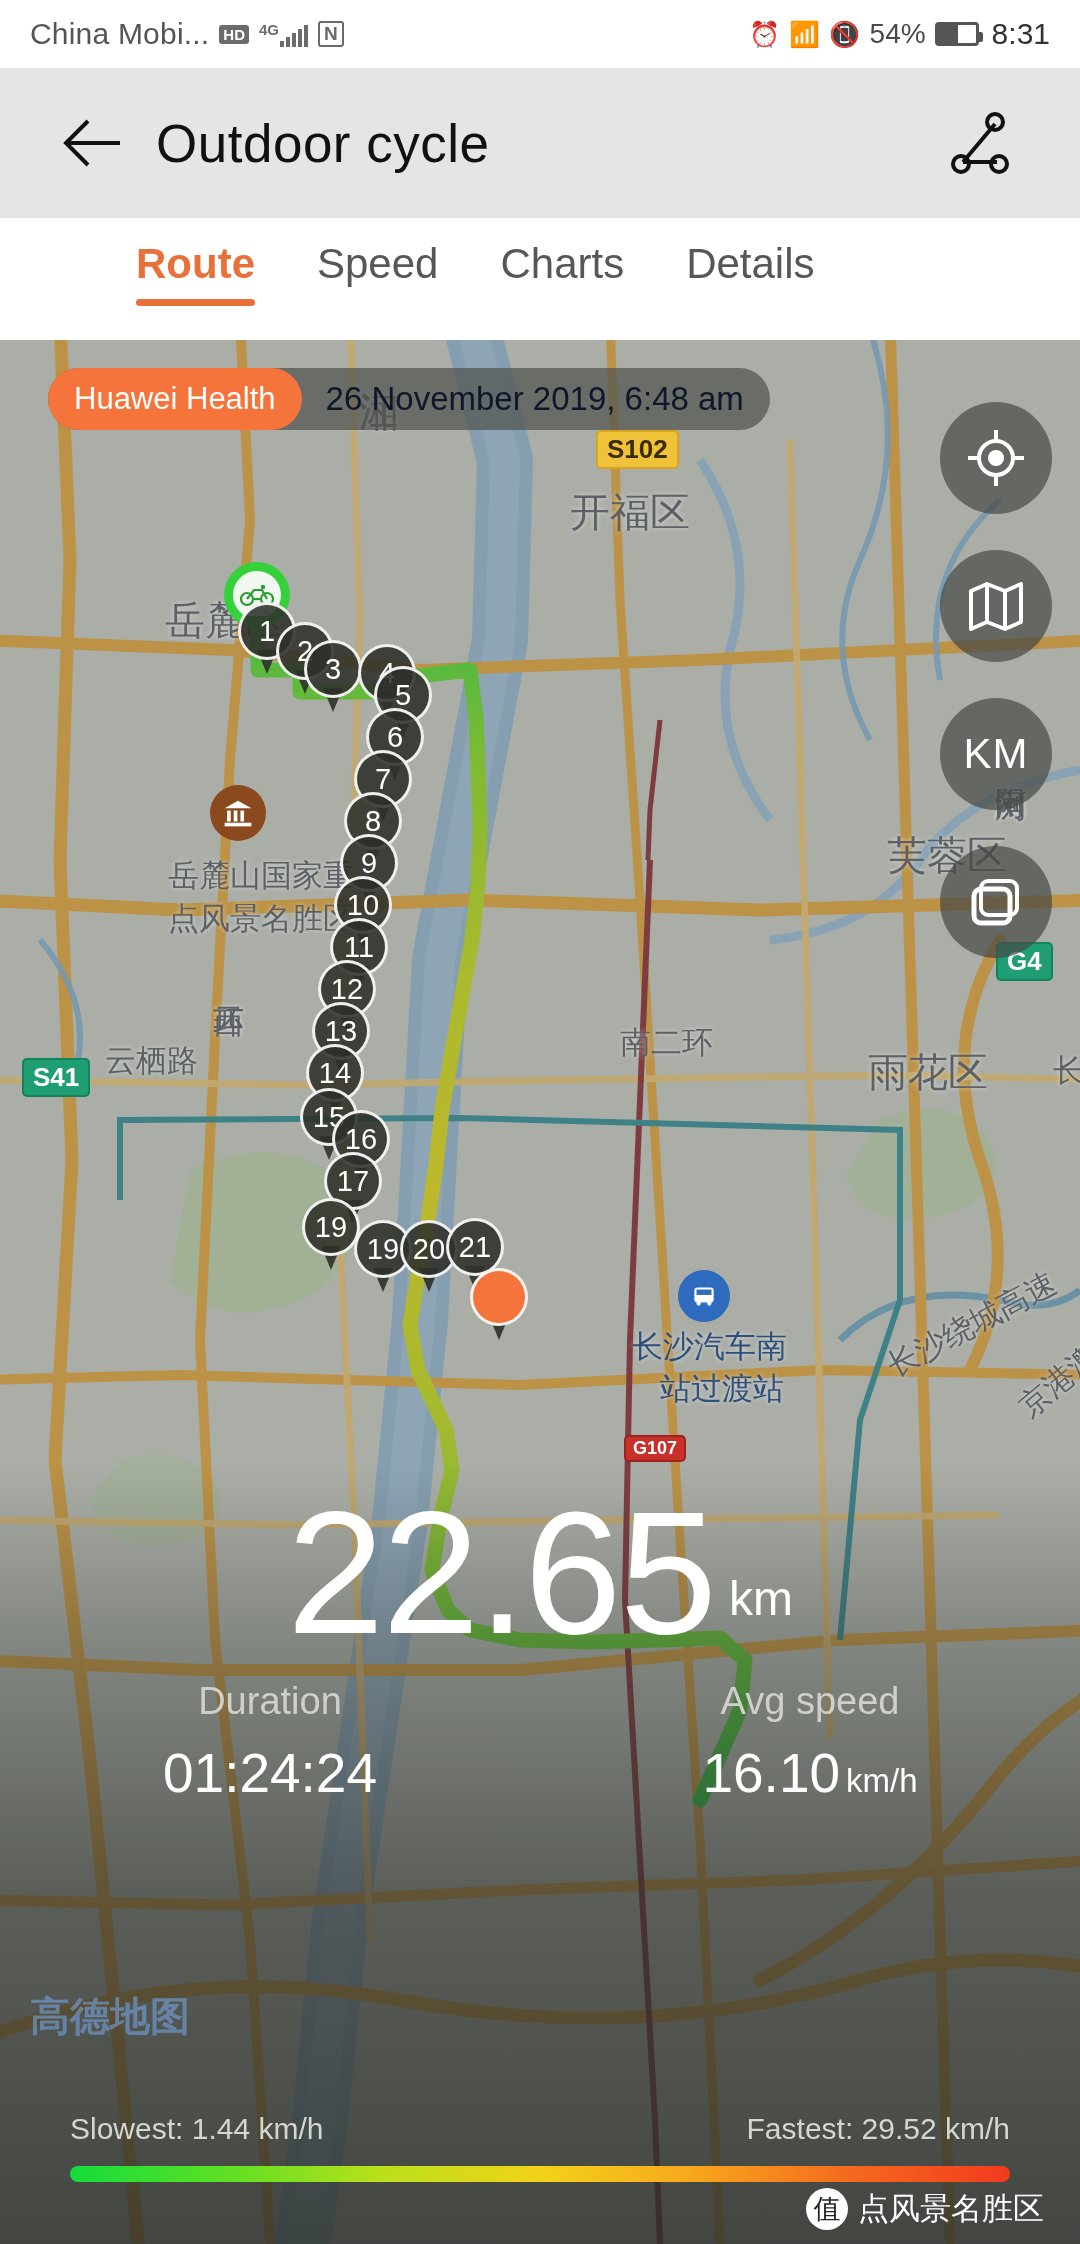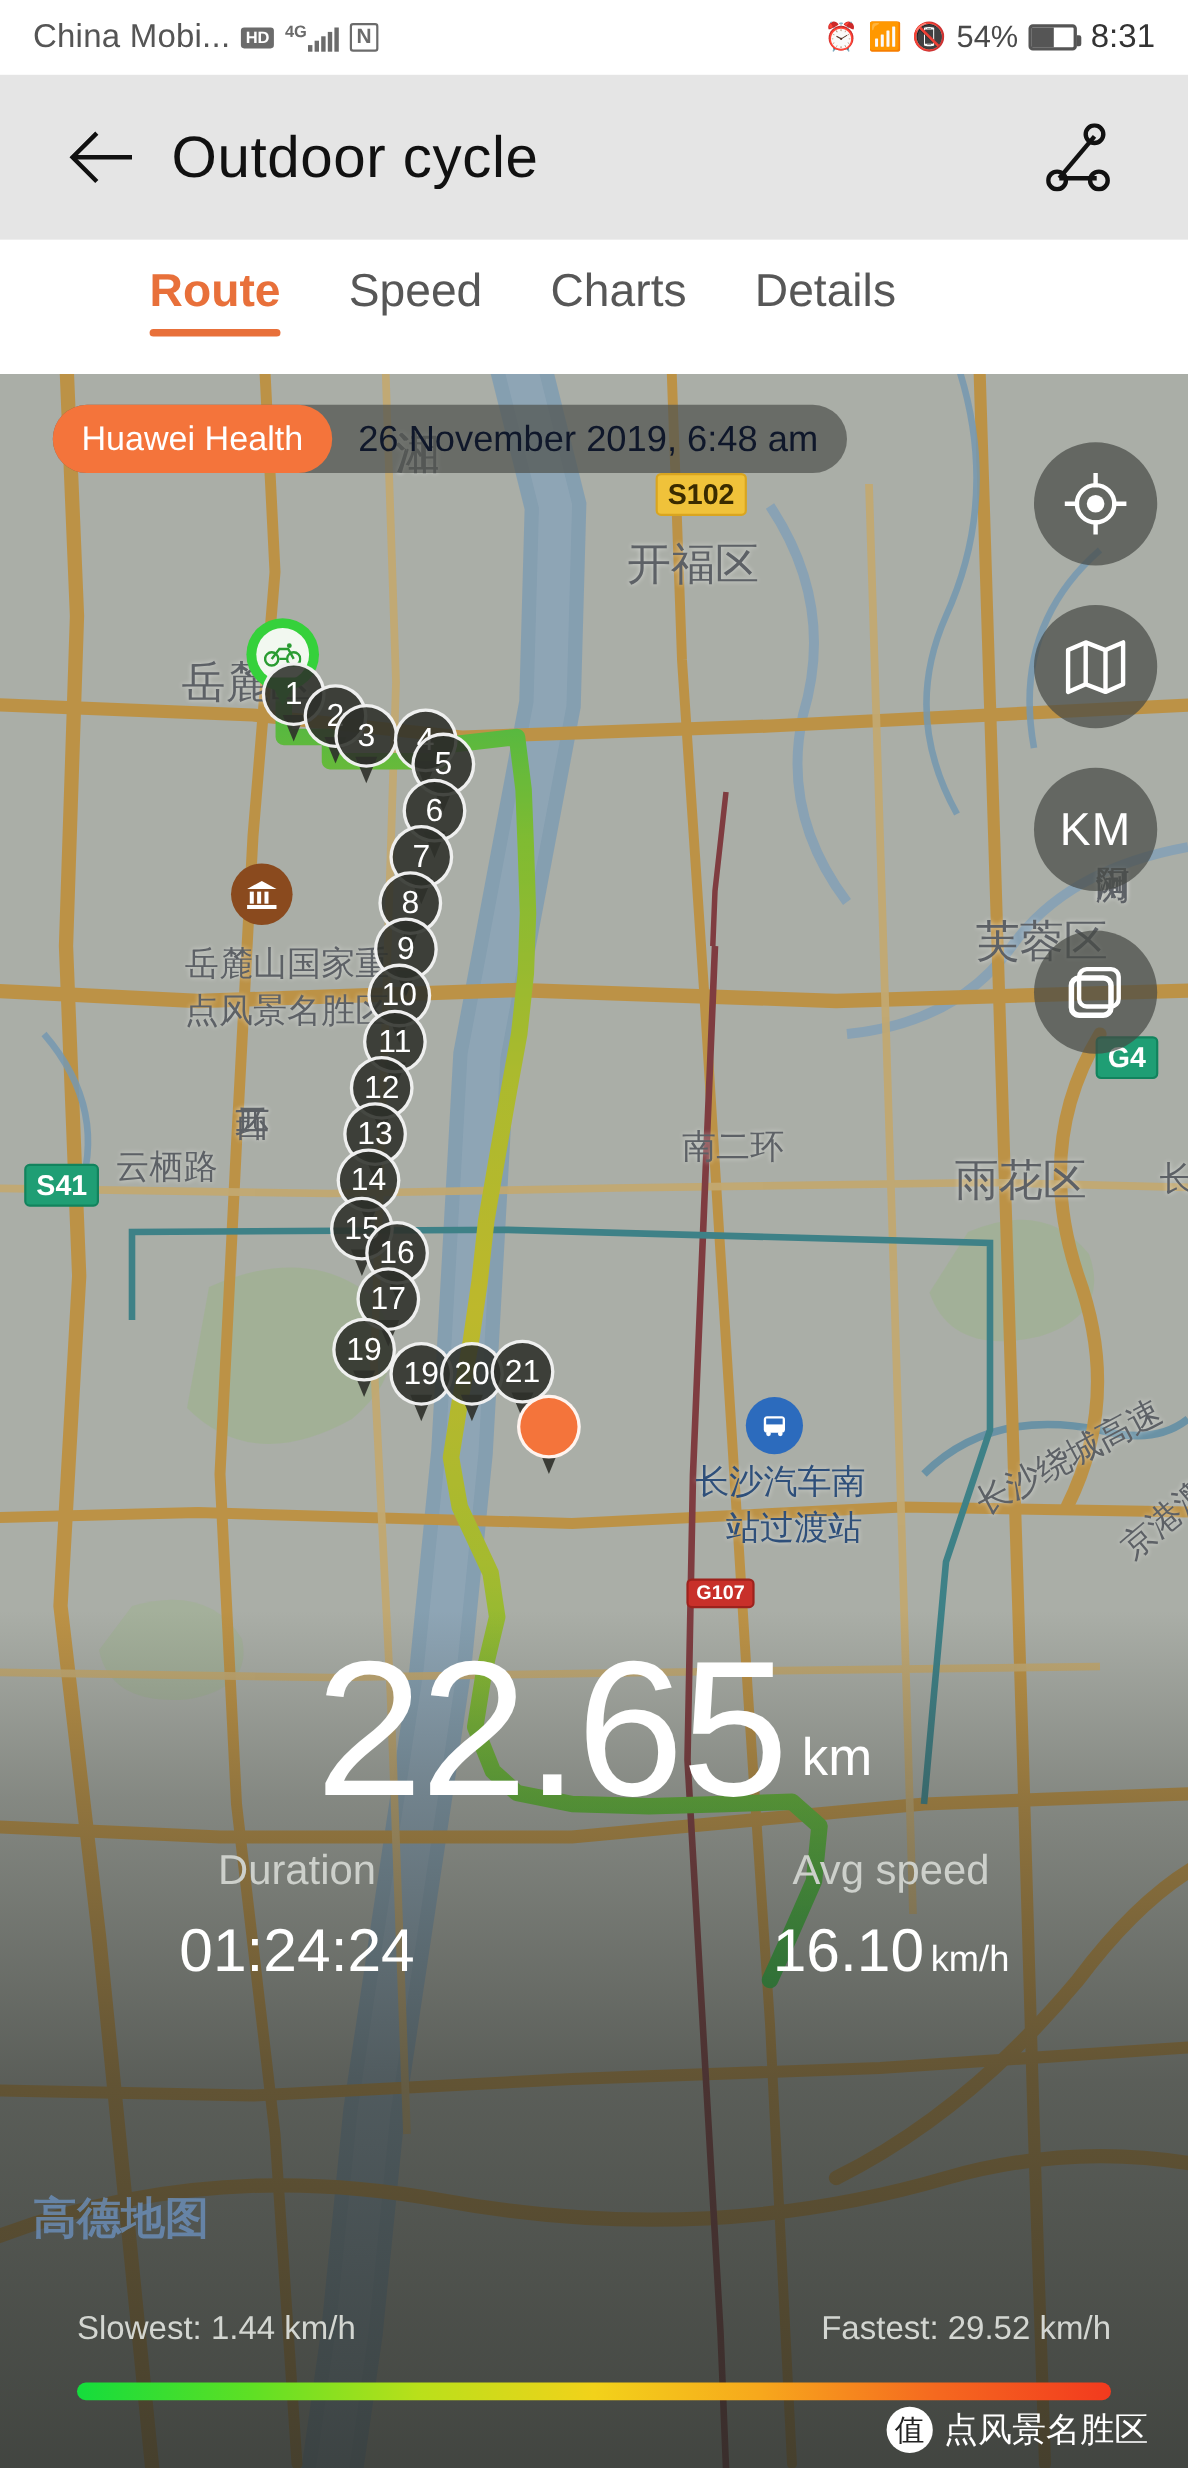--- a/index.html
+++ b/index.html
@@ -240,21 +240,21 @@
   .stat .lbl { font-size: 38px; color: #cdd0cb; display:block; margin-bottom: 18px; }
   .stat .valrow { display:flex; align-items: baseline; justify-content:center; }
   .stat .val { font-size: 55px; color:#fff; font-weight: 500; }
   .stat .sfx { font-size: 33px; color:#fff; margin-left: 6px; }
 
   
   .legend {
     position:absolute; left: 0; width: 1080px; bottom: 62px;
   }
   .legend-row {
-    display:flex; justify-content:space-between; padding: 0 70px; margin-bottom: 32px;
+    display:flex; justify-content:space-between; padding: 0 70px; margin-bottom: 20px;
   }
   .legend-row span { font-size: 30px; color:#d3d6d1; }
   .legend-bar {
     margin: 0 70px; height: 16px; border-radius: 8px;
     background: linear-gradient(to right, #14dc3c 0%, #5fe024 17%, #b9e01a 33%, #f2d21a 50%, #f7a81c 66%, #f5691f 83%, #f23a1e 100%);
   }
 
   
   .wm-amap {
     position:absolute; left: 30px; bottom: 200px;

